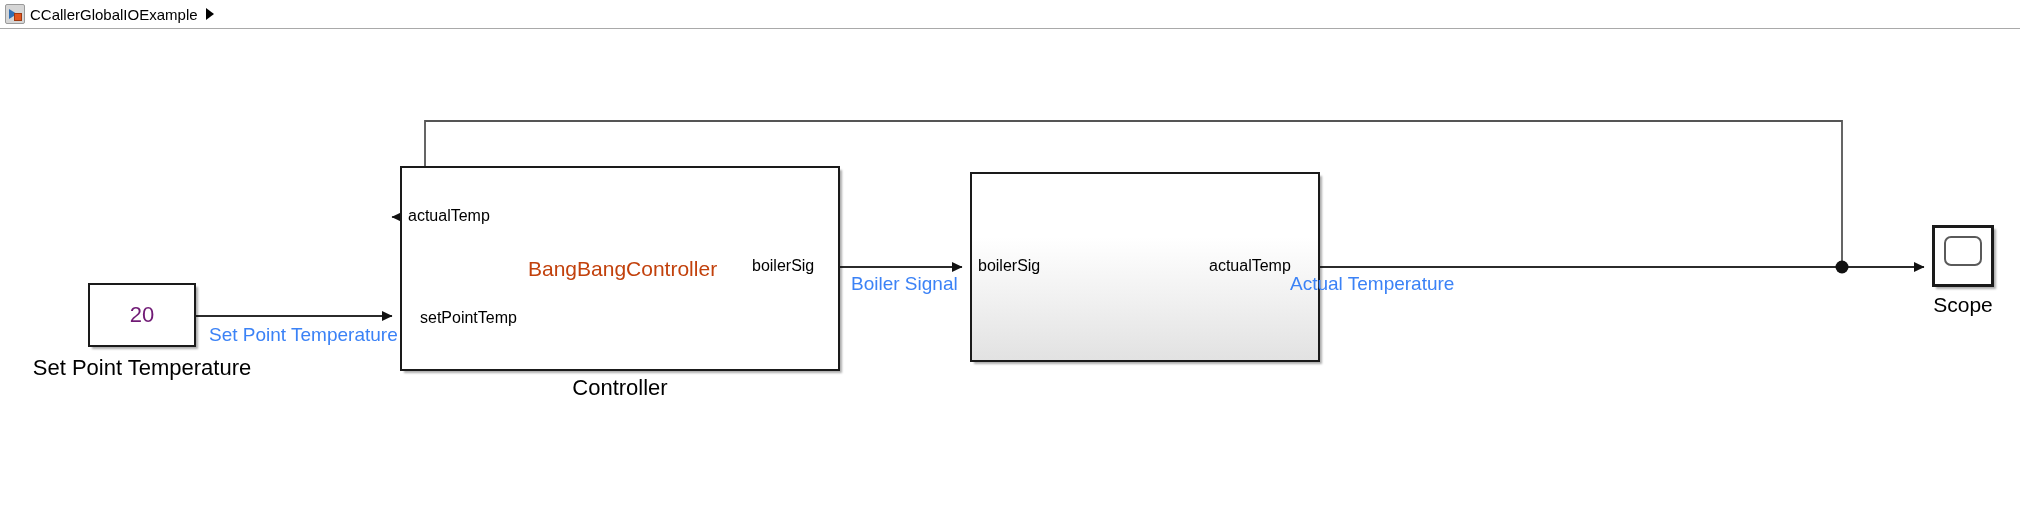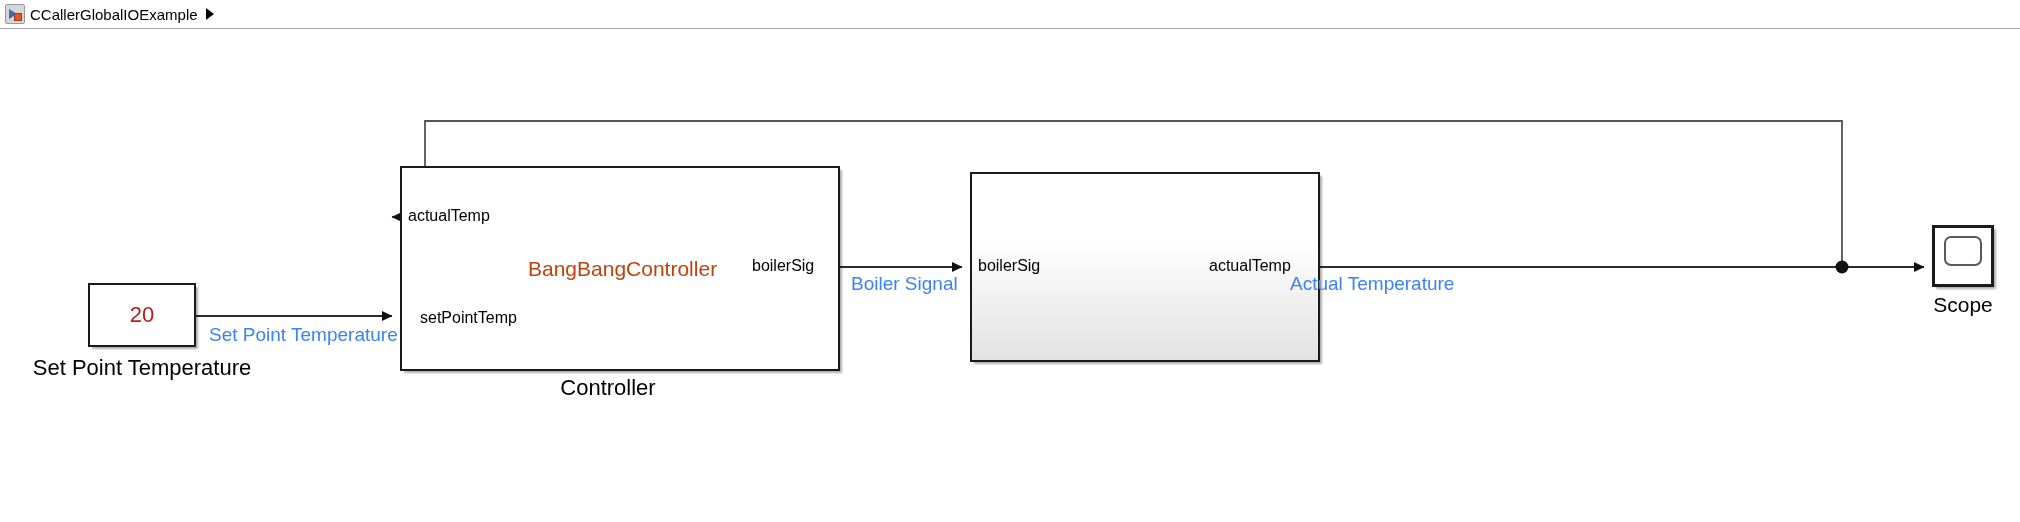--- a/index.html
+++ b/index.html
@@ -163,21 +163,21 @@
   #const-value {
     position: absolute;
     left: 0;
     top: 0;
     width: 100%;
     height: 100%;
     display: flex;
     align-items: center;
     justify-content: center;
     font-size: 22px;
-    color: #b91c1c;
+    color: #701a75;
   }
 
   
   #controller-block {
     left: 400px;
     top: 137px;
     width: 440px;
     height: 205px;
   }
 
@@ -251,21 +251,21 @@
     </div>
     <div class="blk-label" style="left:18px; top:328px; width:248px;">Set Point Temperature</div>
 
     <span class="sig-label" style="left:209px; top:296px;">Set Point Temperature</span>
 
     <div class="blk" id="controller-block"></div>
     <span class="port-label" style="left:408px; top:179px;">actualTemp</span>
     <span class="port-label" style="left:420px; top:281px;">setPointTemp</span>
     <span class="mask-label" style="left:528px; top:229px;">BangBangController</span>
     <span class="port-label" style="left:752px; top:229px;">boilerSig</span>
-    <div class="blk-label" style="left:488px; top:348px; width:240px;">Controller</div>
+    <div class="blk-label" style="left:500px; top:348px; width:240px;">Controller</div>
 
     <span class="sig-label" style="left:851px; top:245px;">Boiler Signal</span>
 
     <div class="blk" id="boiler-block"></div>
     <span class="port-label" style="left:978px; top:229px;">boilerSig</span>
     <span class="port-label" style="left:1209px; top:229px;">actualTemp</span>
 
     <span class="sig-label" style="left:1290px; top:245px;">Actual Temperature</span>
 
     <div class="blk" id="scope-block">

